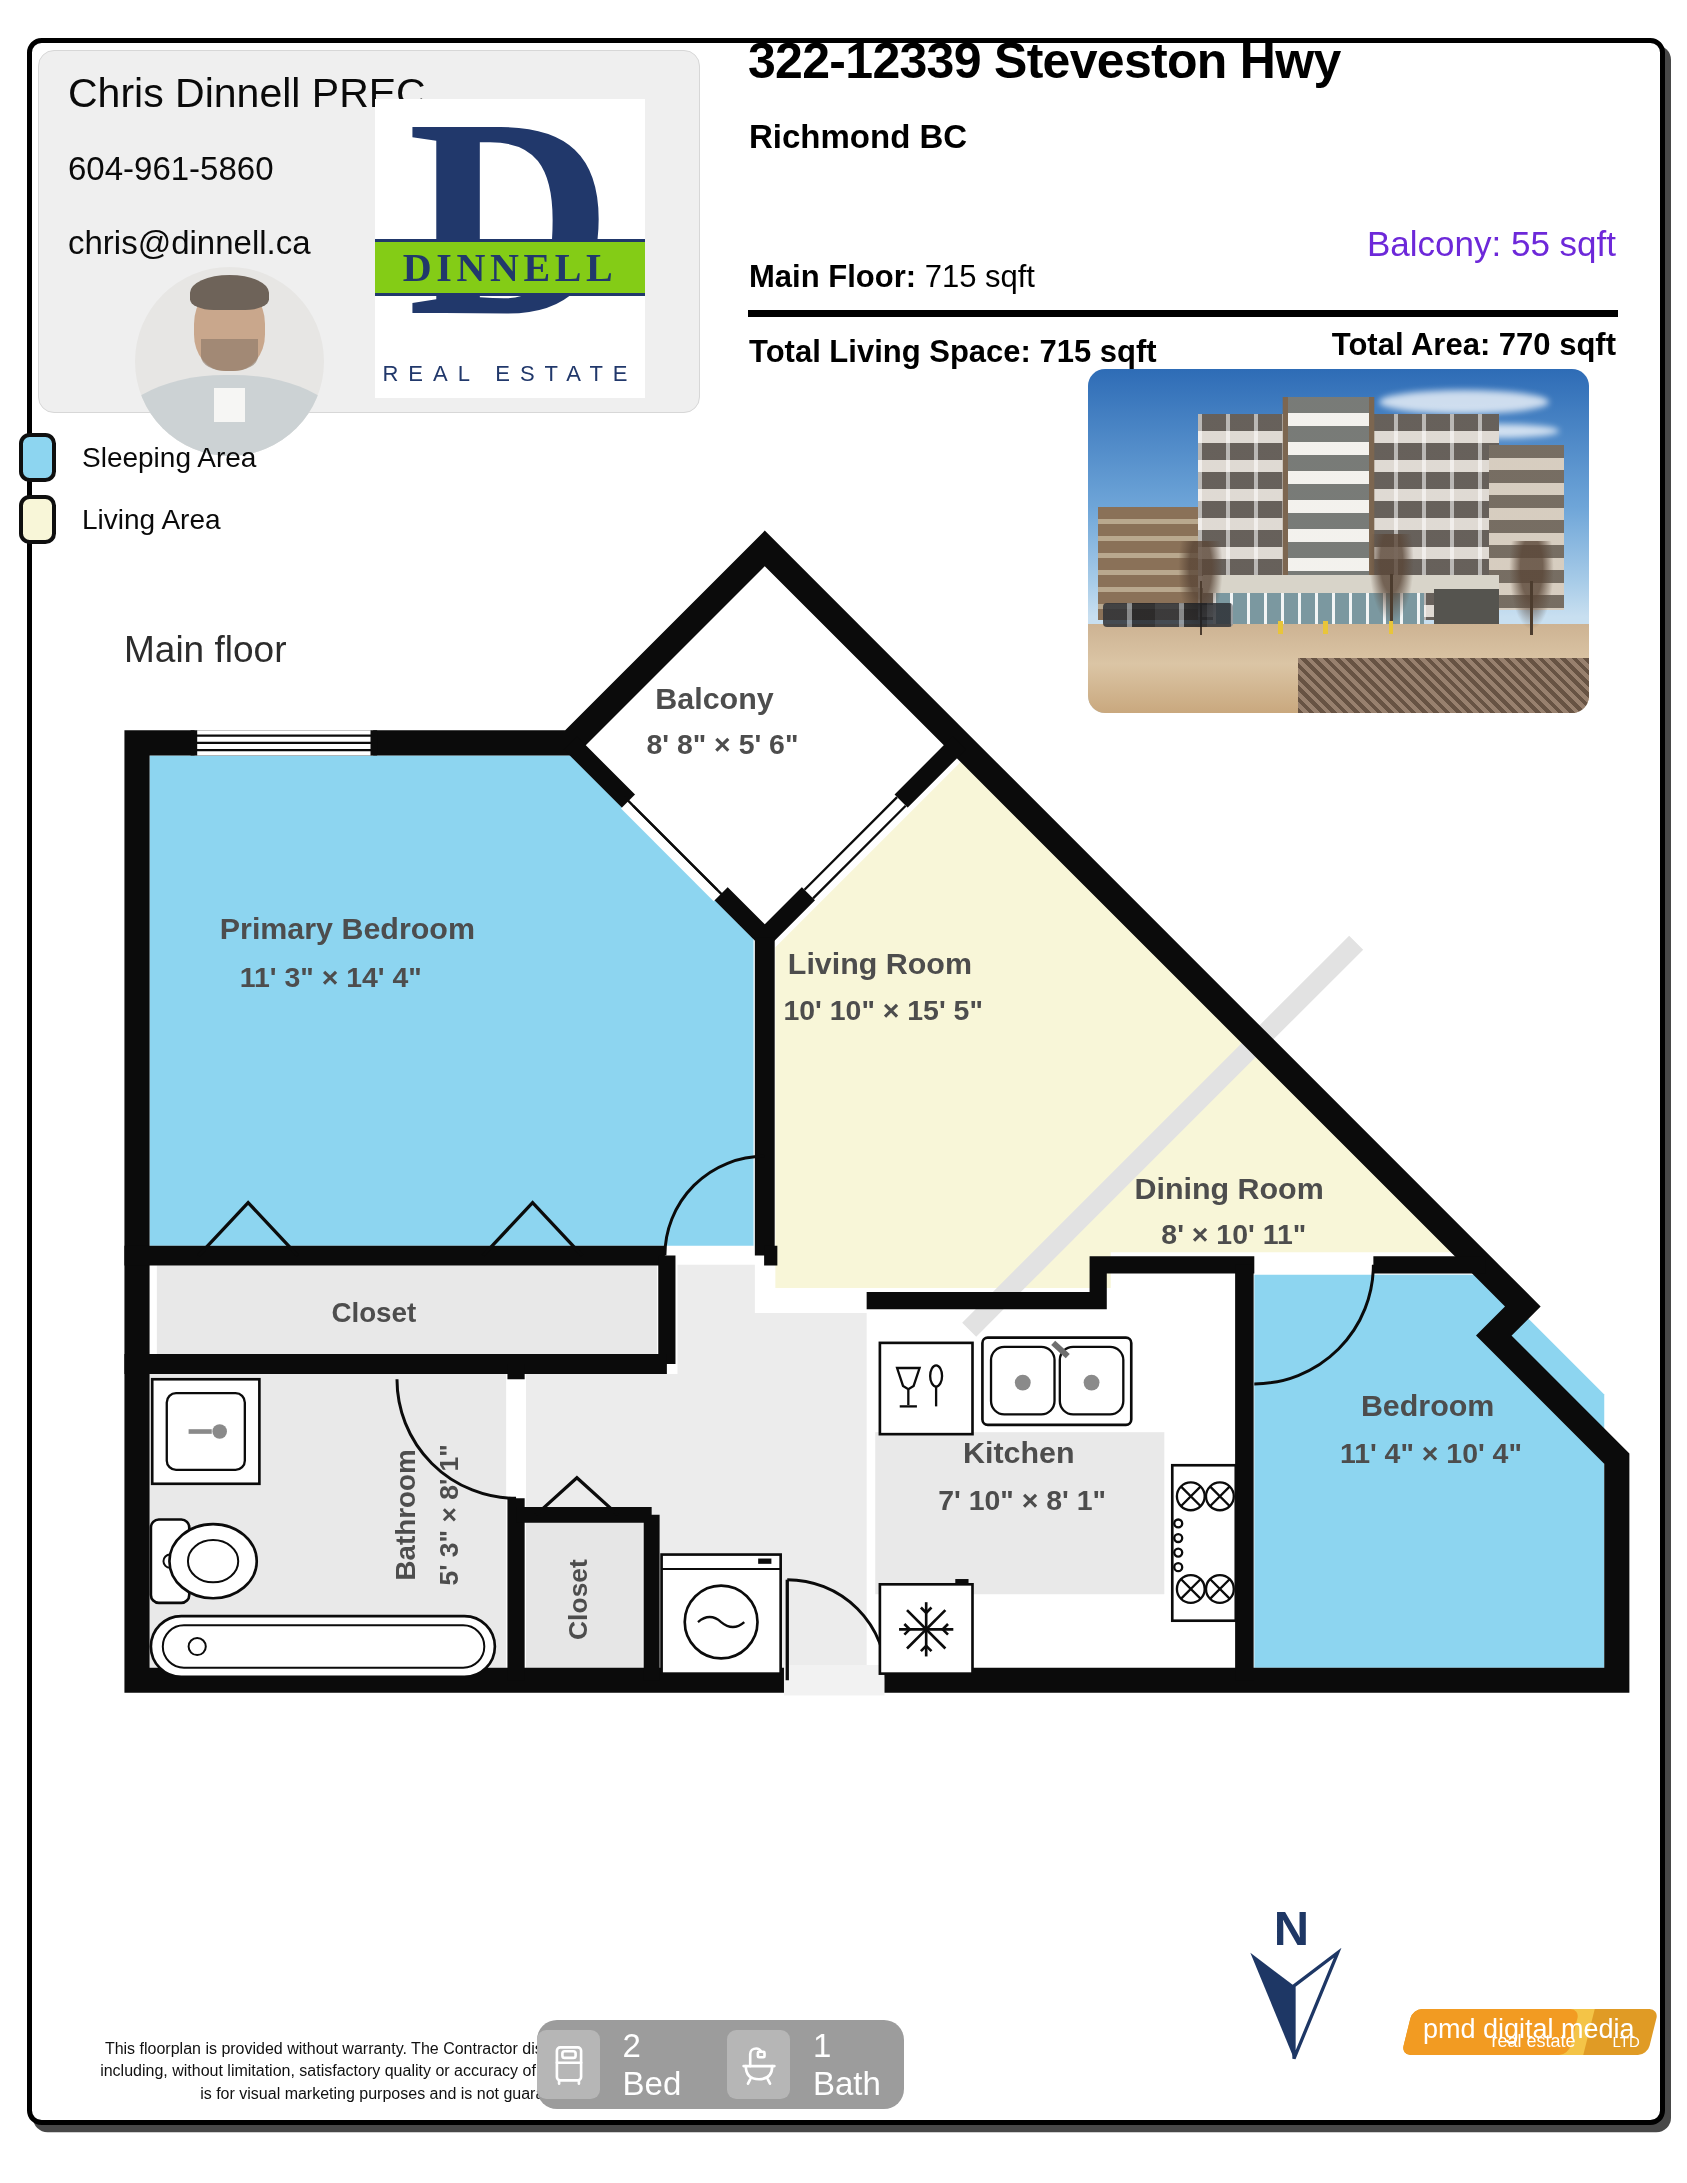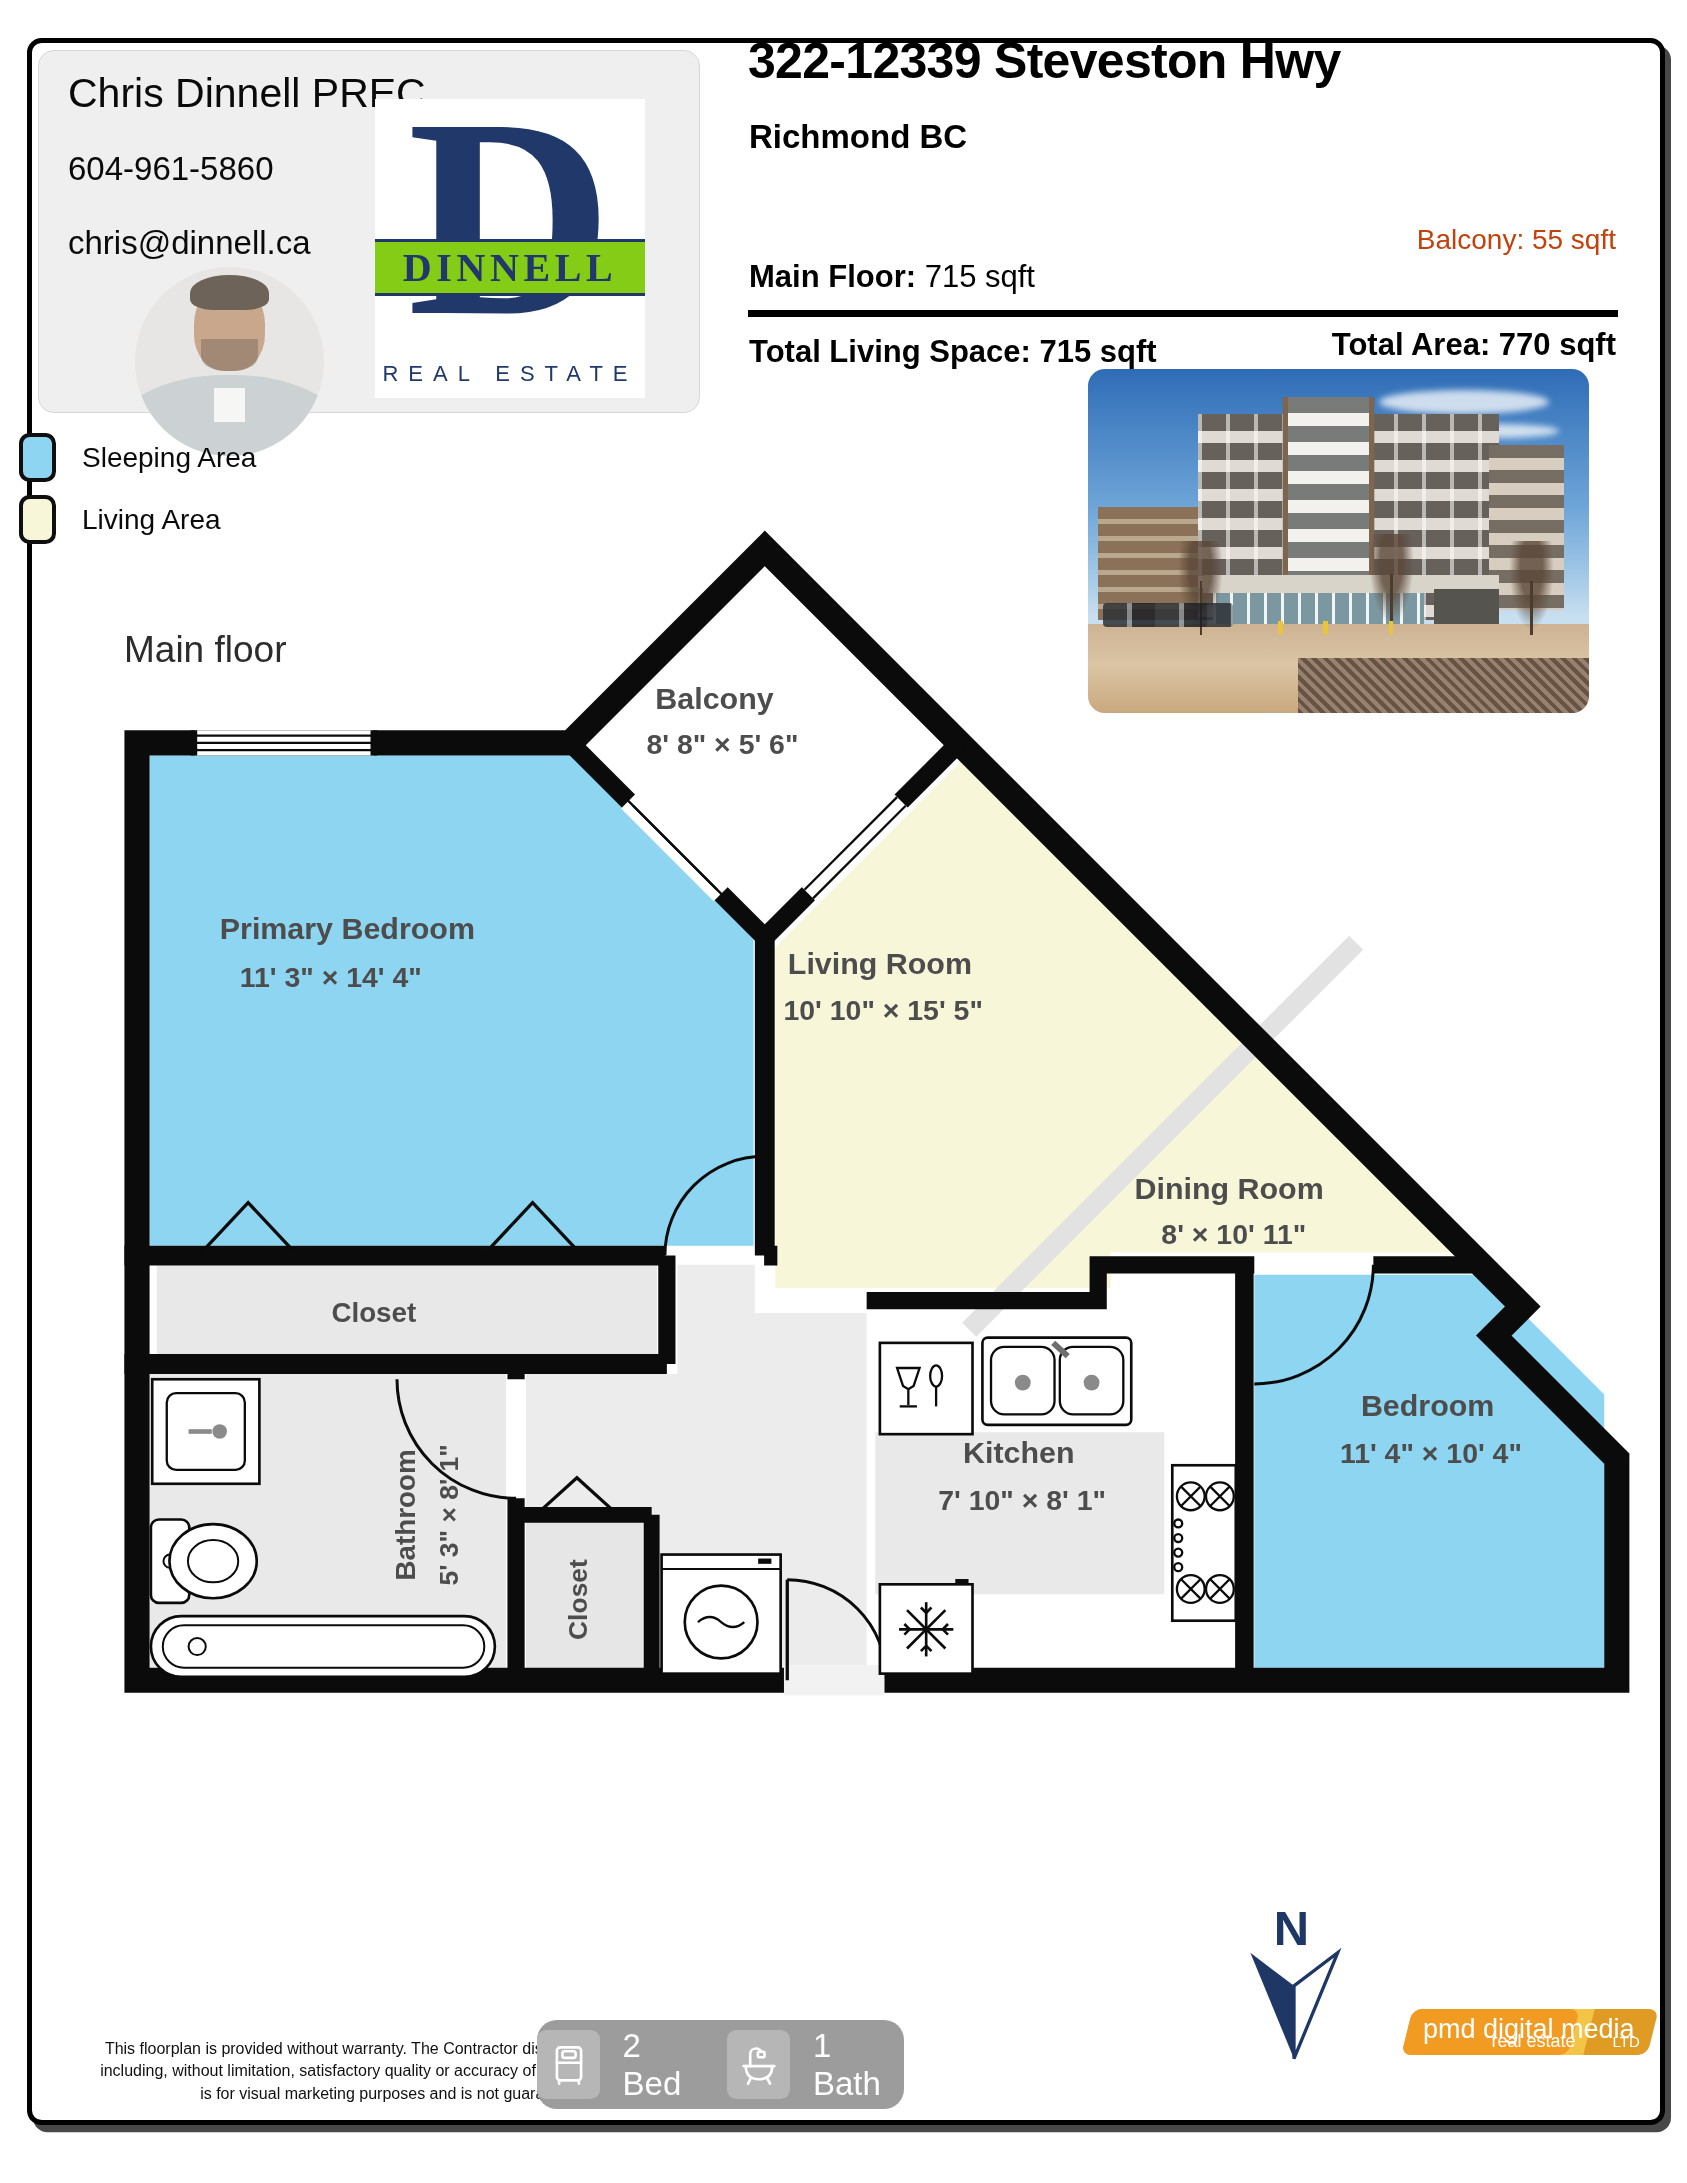--- a/index.html
+++ b/index.html
@@ -29,21 +29,21 @@
             border-top:3.3px solid #21386b; border-bottom:3.3px solid #21386b; display:flex; align-items:center; justify-content:center; }
   .logo-name { font-family:"Liberation Serif", serif; font-size:40px; color:#21386b; letter-spacing:4.6px; font-weight:600; }
   .logo-tag { position:absolute; left:0; bottom:10.6px; width:100%; text-align:center;
             font-size:22px; color:#21386b; letter-spacing:10px; }
 
   
   .h-title { position:absolute; left:748px; top:32px; font-size:50px; font-weight:700; color:#000; letter-spacing:-0.7px; }
   .h-city  { position:absolute; left:749px; top:118px; font-size:33px; font-weight:700; color:#000; }
   .h-mainfloor { position:absolute; left:749px; top:230px; font-size:31px; color:#000;margin-top:29px; }
   .h-mainfloor b { font-weight:700; }
-  .h-balcony { position:absolute; right:71px; top:224px; font-size:28px; color:#c2410c; }
+  .h-balcony { position:absolute; right:71px; top:224px; font-size:35px; color:#6d28d9; }
   .h-divider { position:absolute; left:748px; top:310px; width:870px; height:6.6px; background:#000; }
   .h-totliving { position:absolute; left:749px; top:334px; font-size:31px; font-weight:700; color:#000; }
   .h-totarea  { position:absolute; right:71px; top:327px; font-size:31px; font-weight:700; color:#000; }
 
   
   .legend-item { position:absolute; left:18.5px; display:flex; align-items:center; }
   .legend-swatch { width:37px; height:49px; border:4px solid #0f0f0f; border-radius:10.6px; }
   .swatch-sleep { background:#8dd5f0; }
   .swatch-live  { background:#f8f6d8; }
   .legend-label { margin-left:26.5px; font-size:28px; color:#0a0a0a; }

